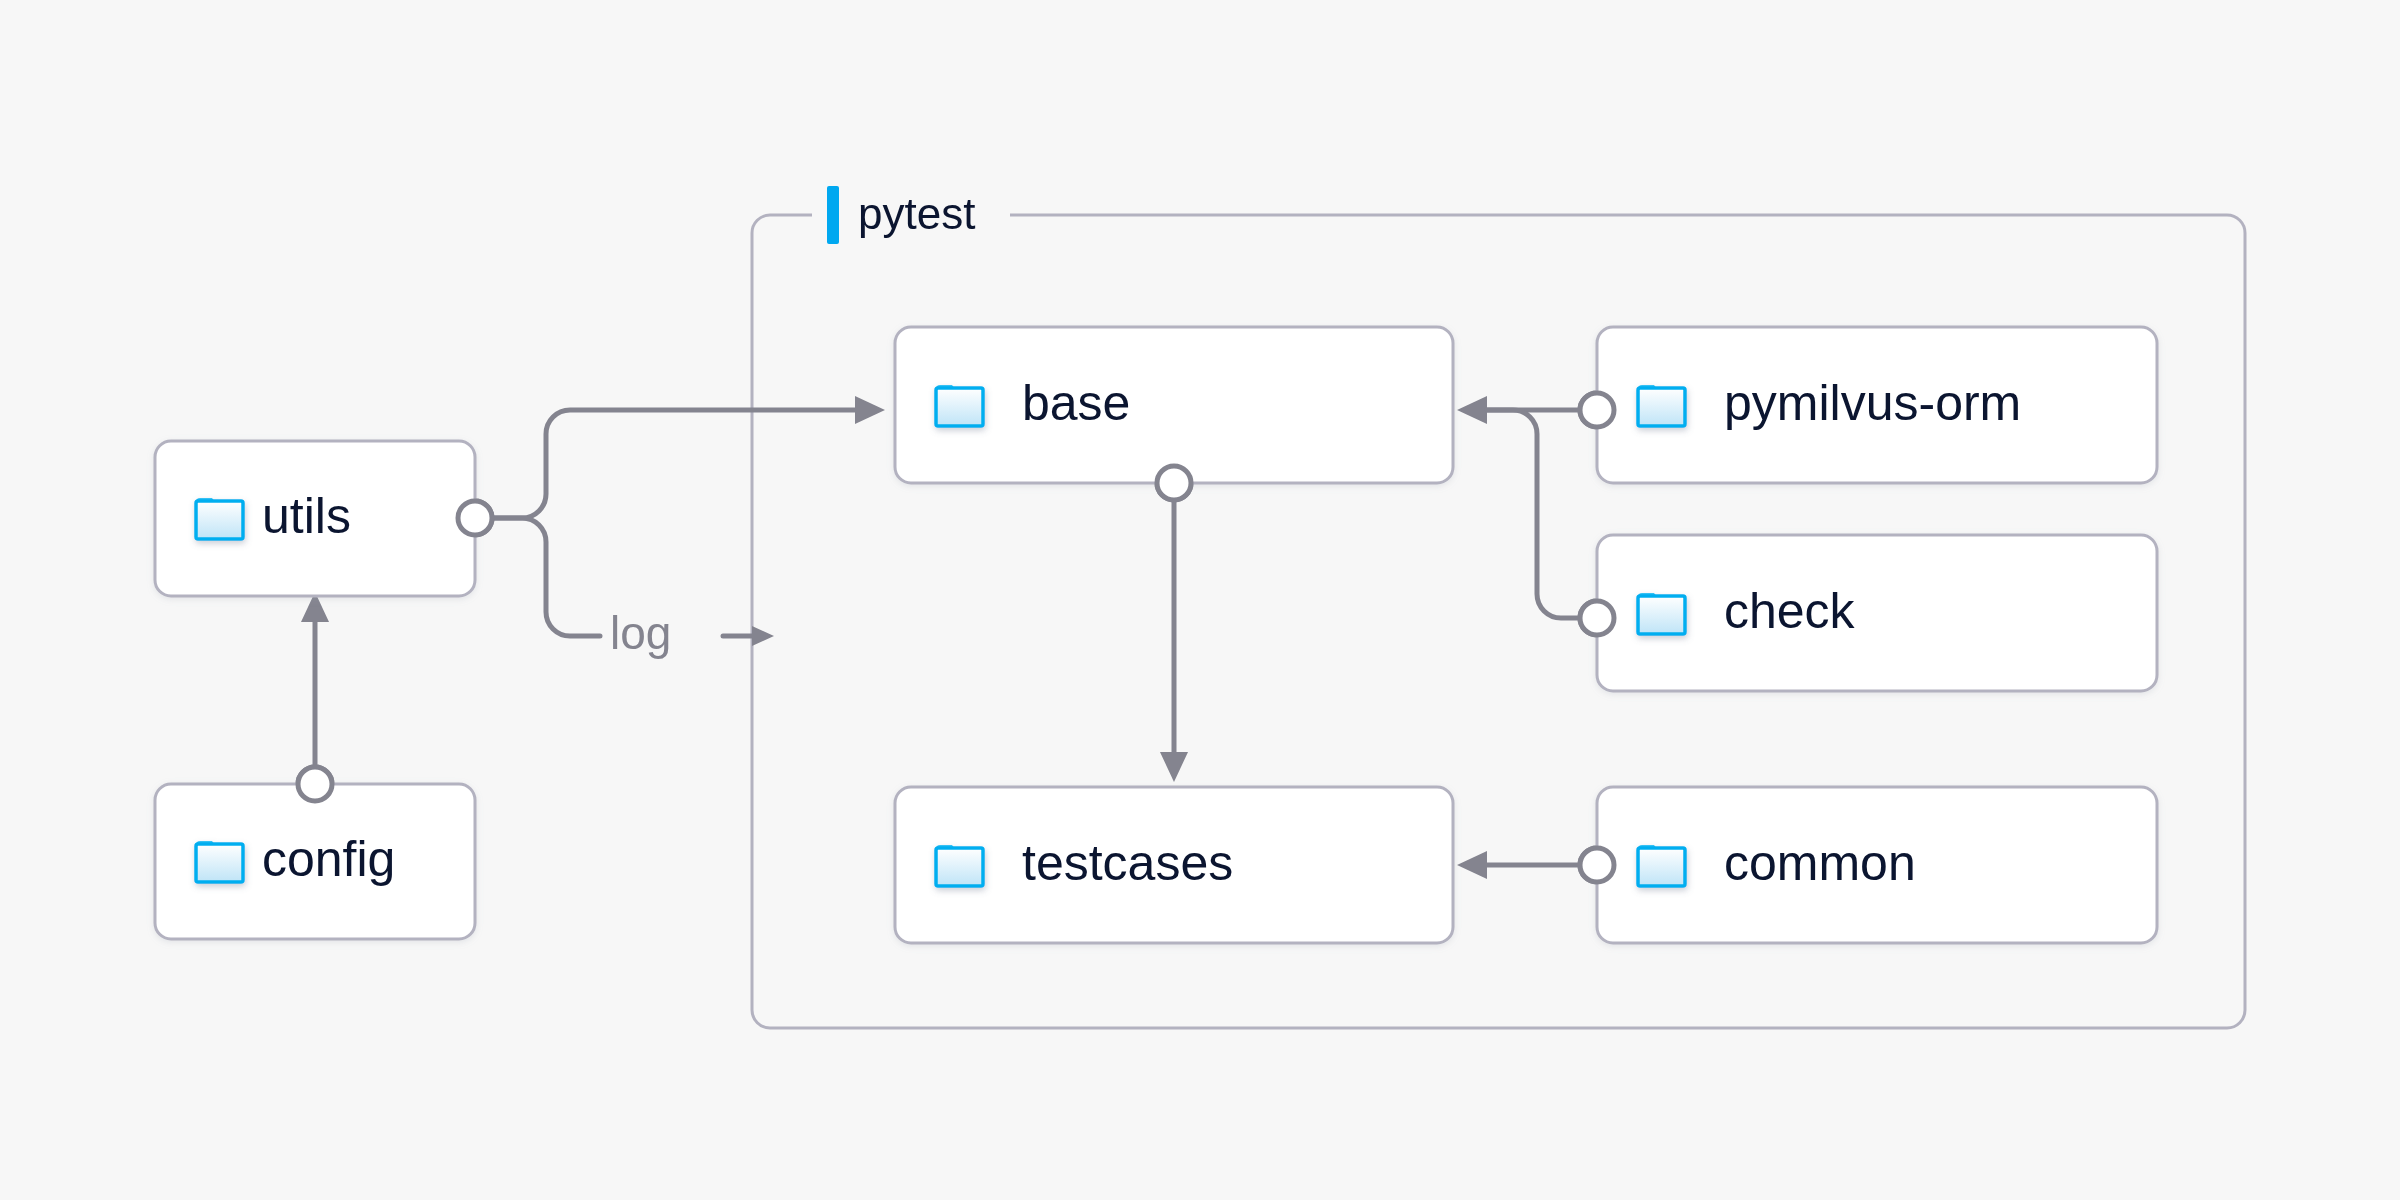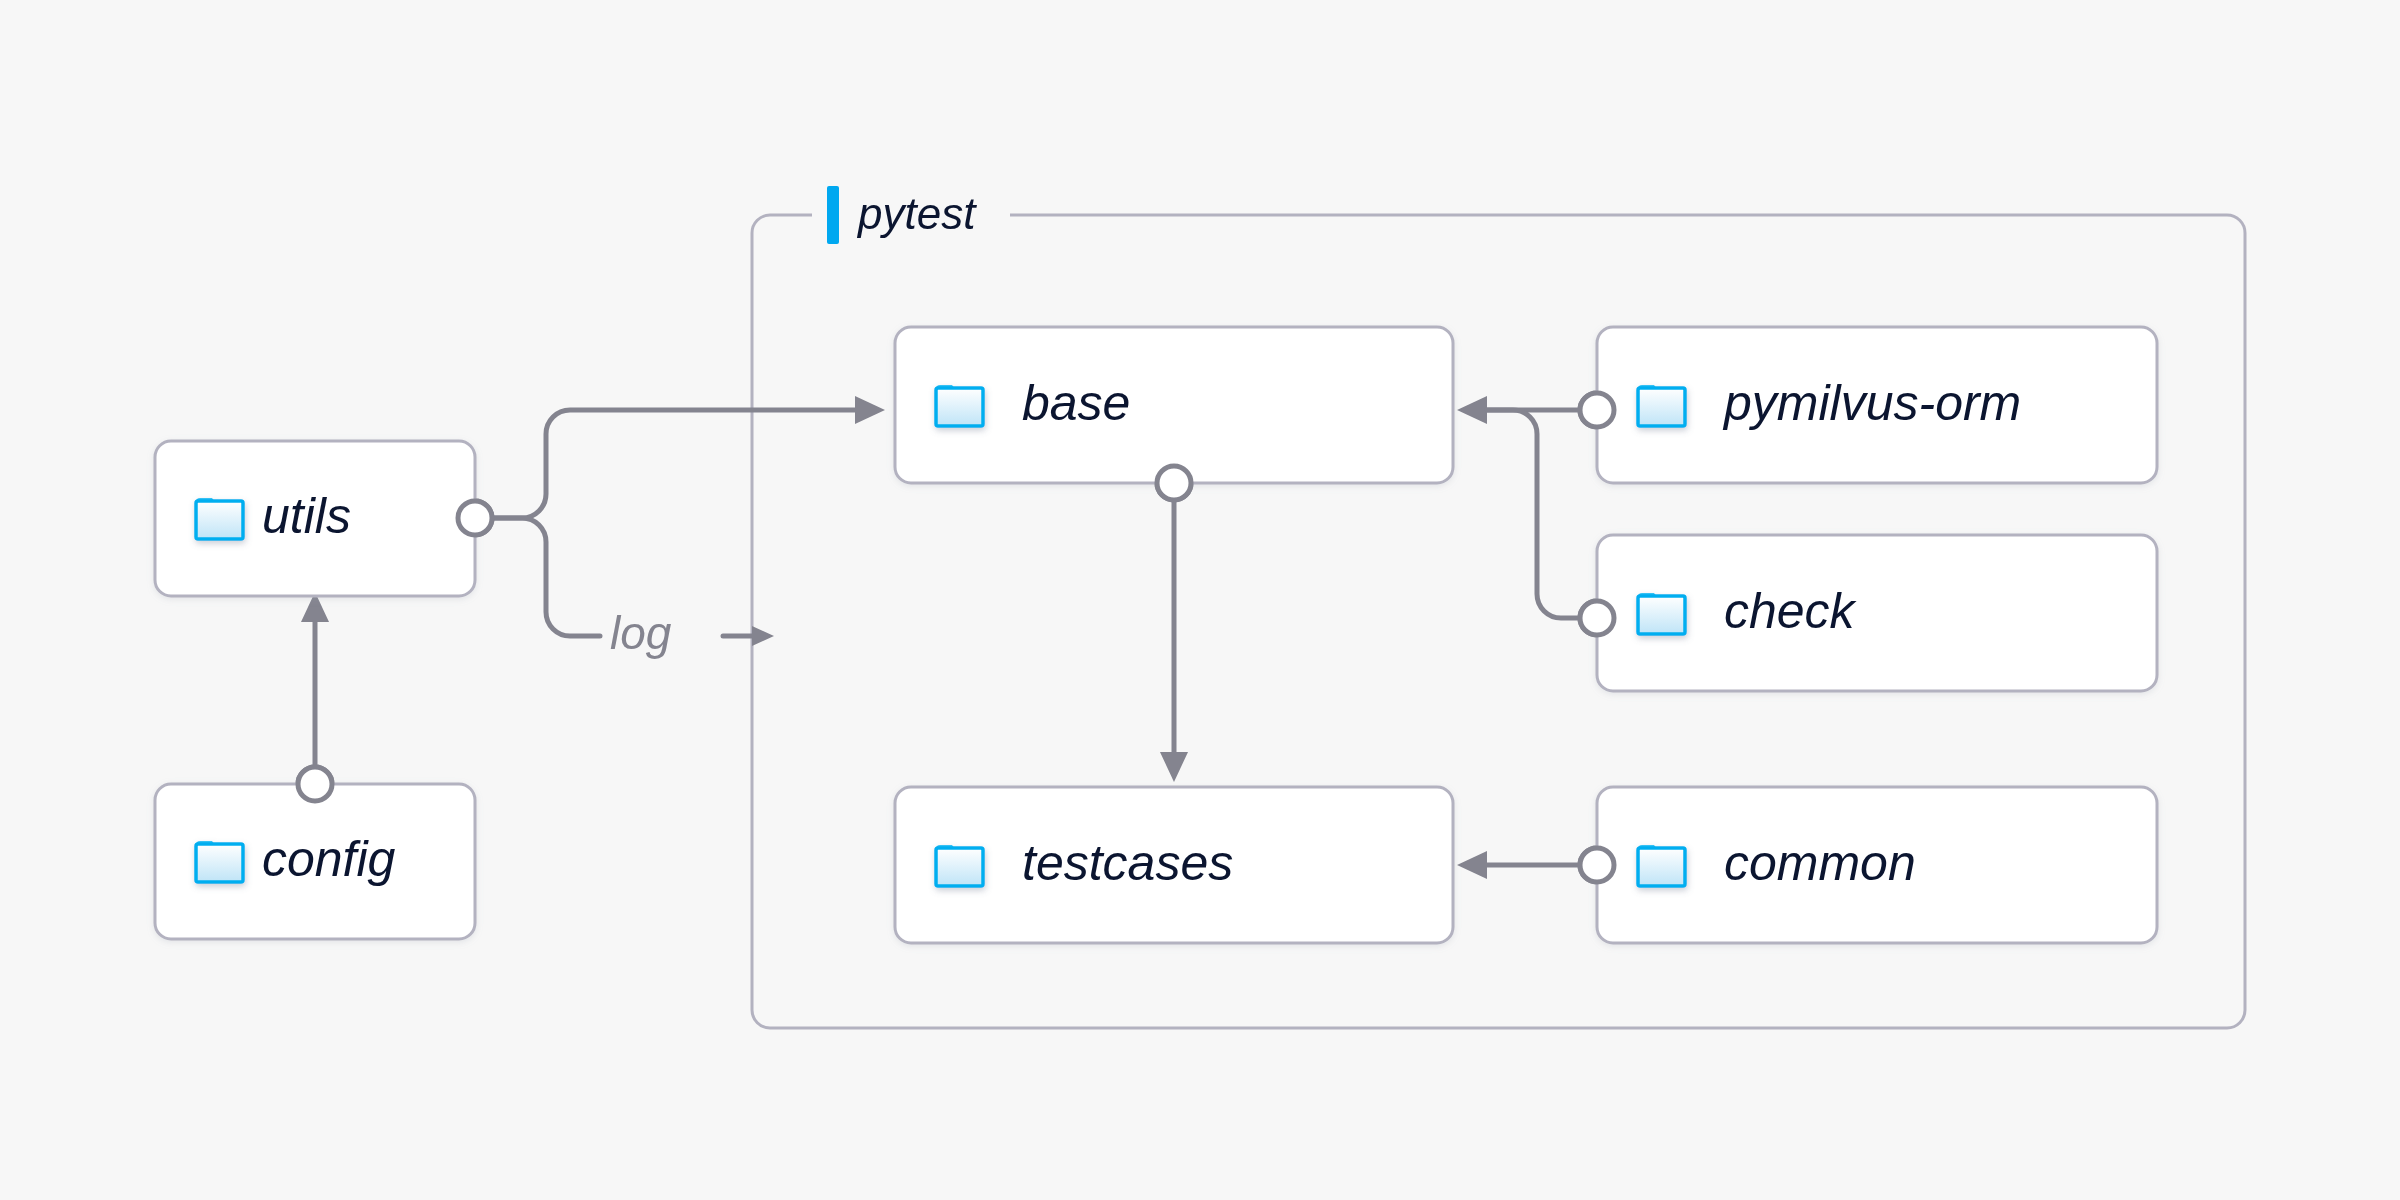--- a/index.html
+++ b/index.html
@@ -11,21 +11,20 @@
     width: 2400px;
     height: 1200px;
     background: #f7f7f7;
     font-family: "Liberation Sans", sans-serif;
     overflow: hidden;
   }
   #canvas {
     position: relative;
     width: 2400px;
     height: 1200px;
-    font-style: italic;
   }
   svg.layer {
     position: absolute;
     left: 0;
     top: 0;
     width: 2400px;
     height: 1200px;
   }
 
   

